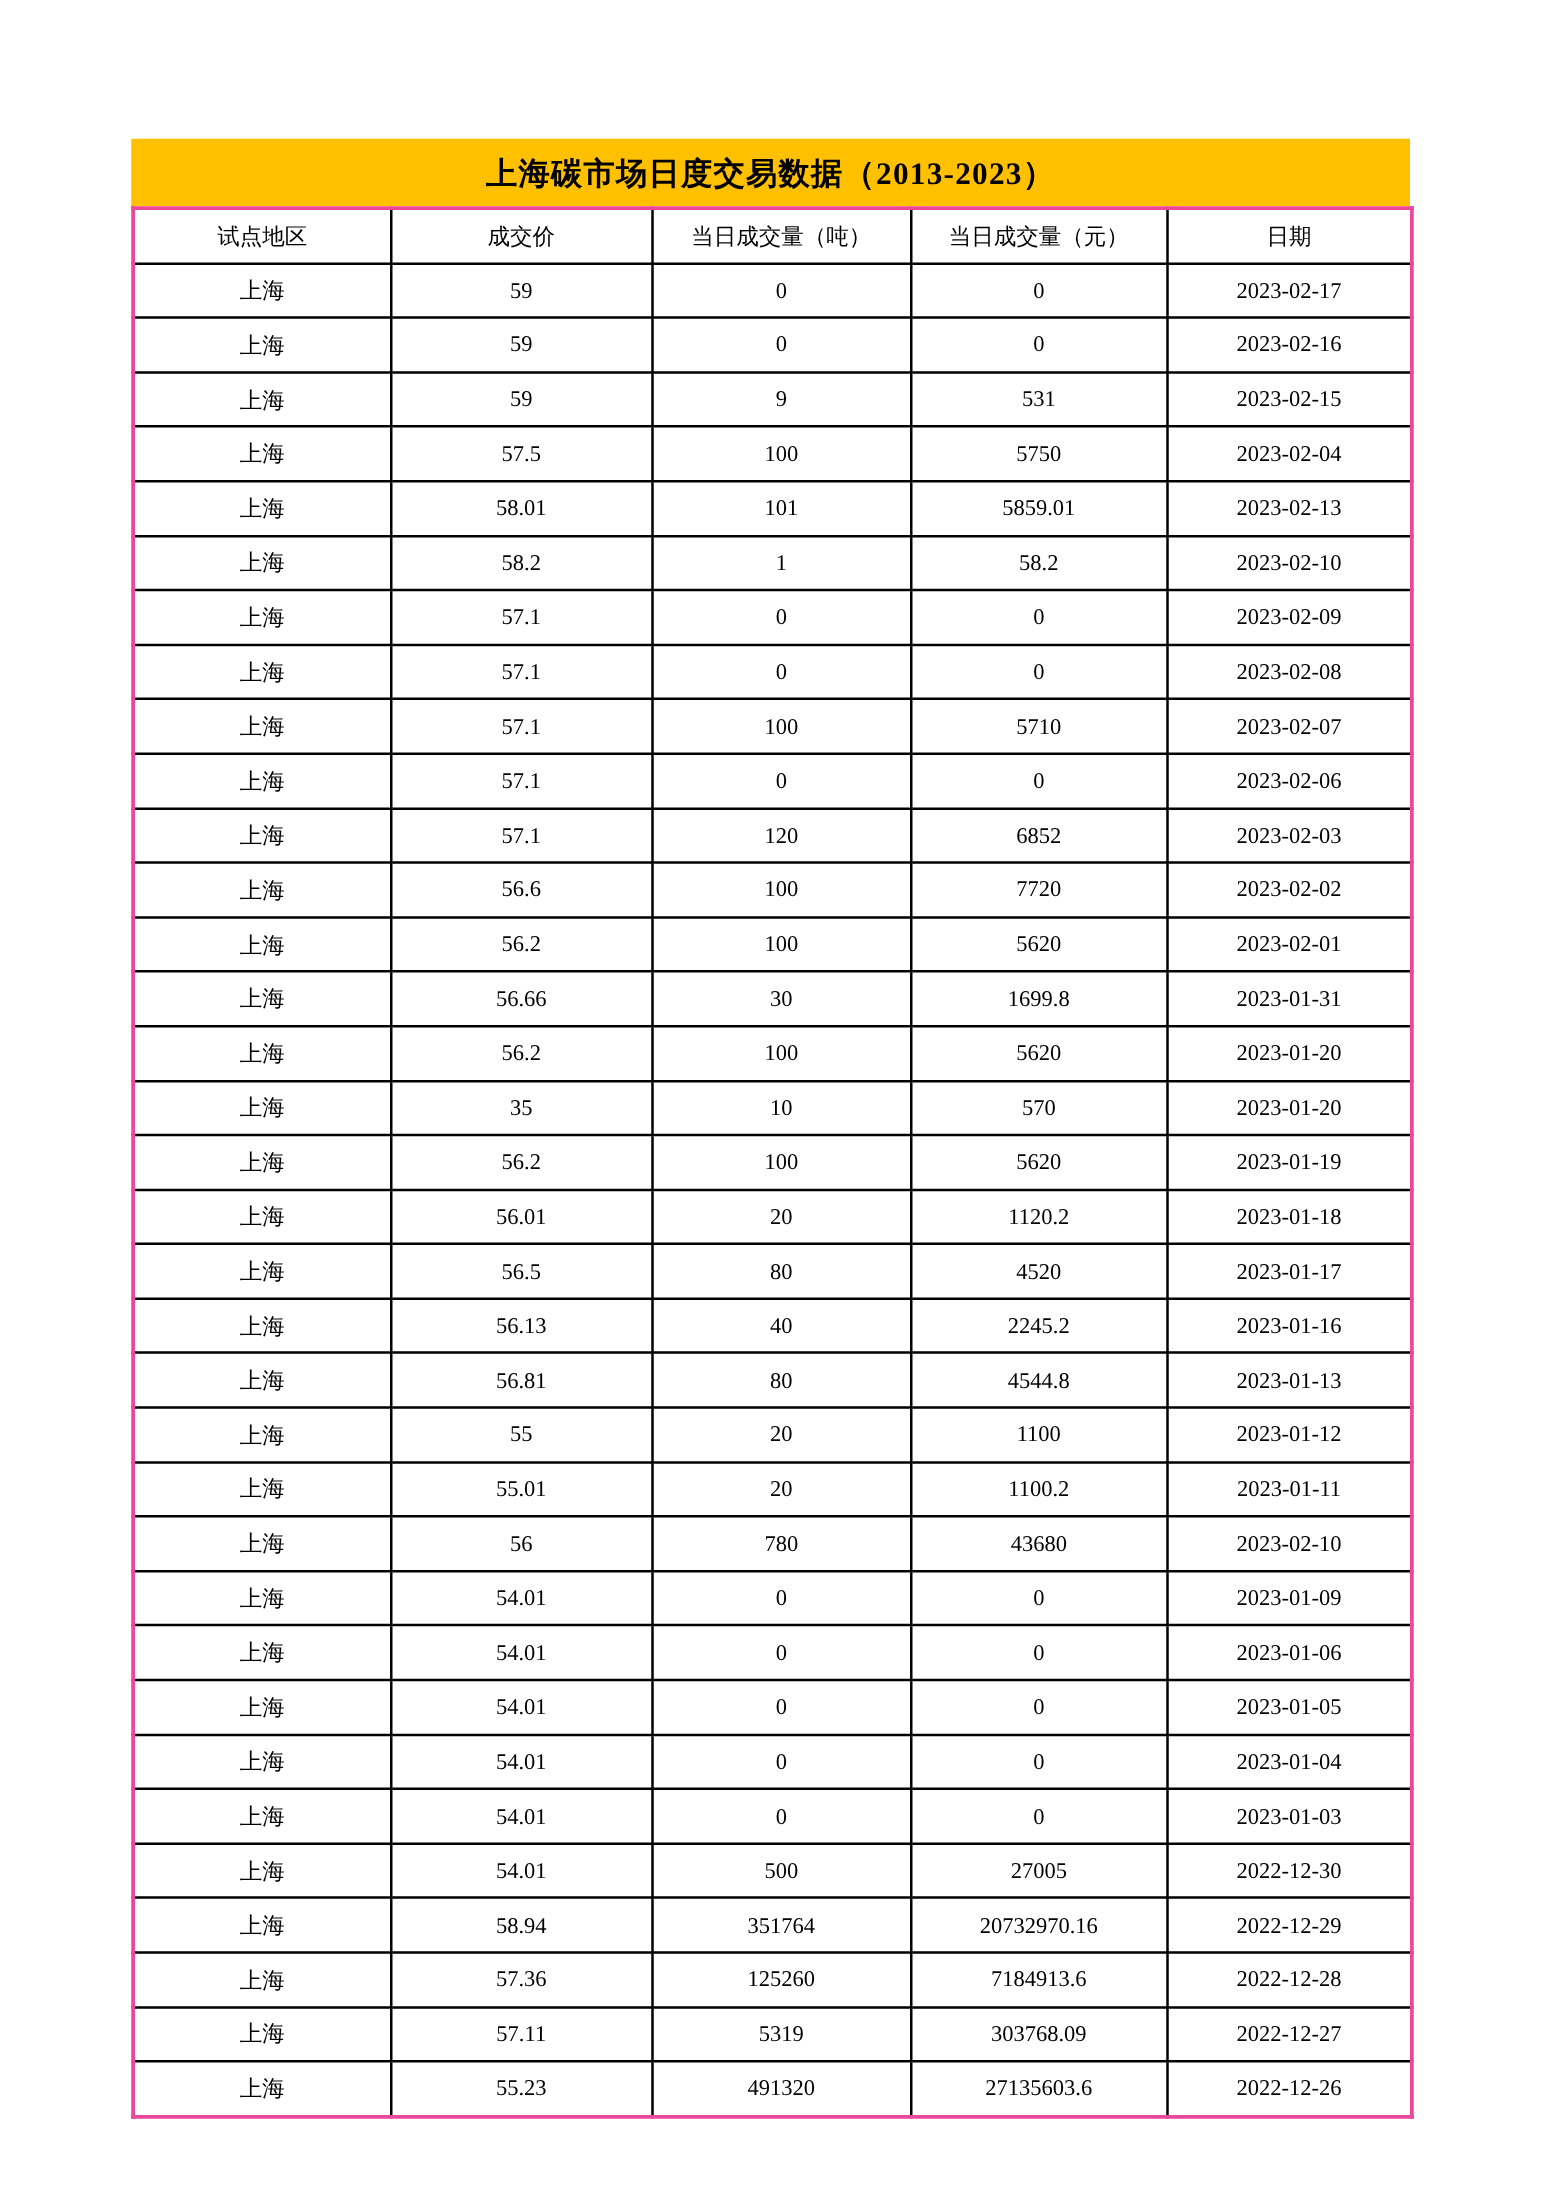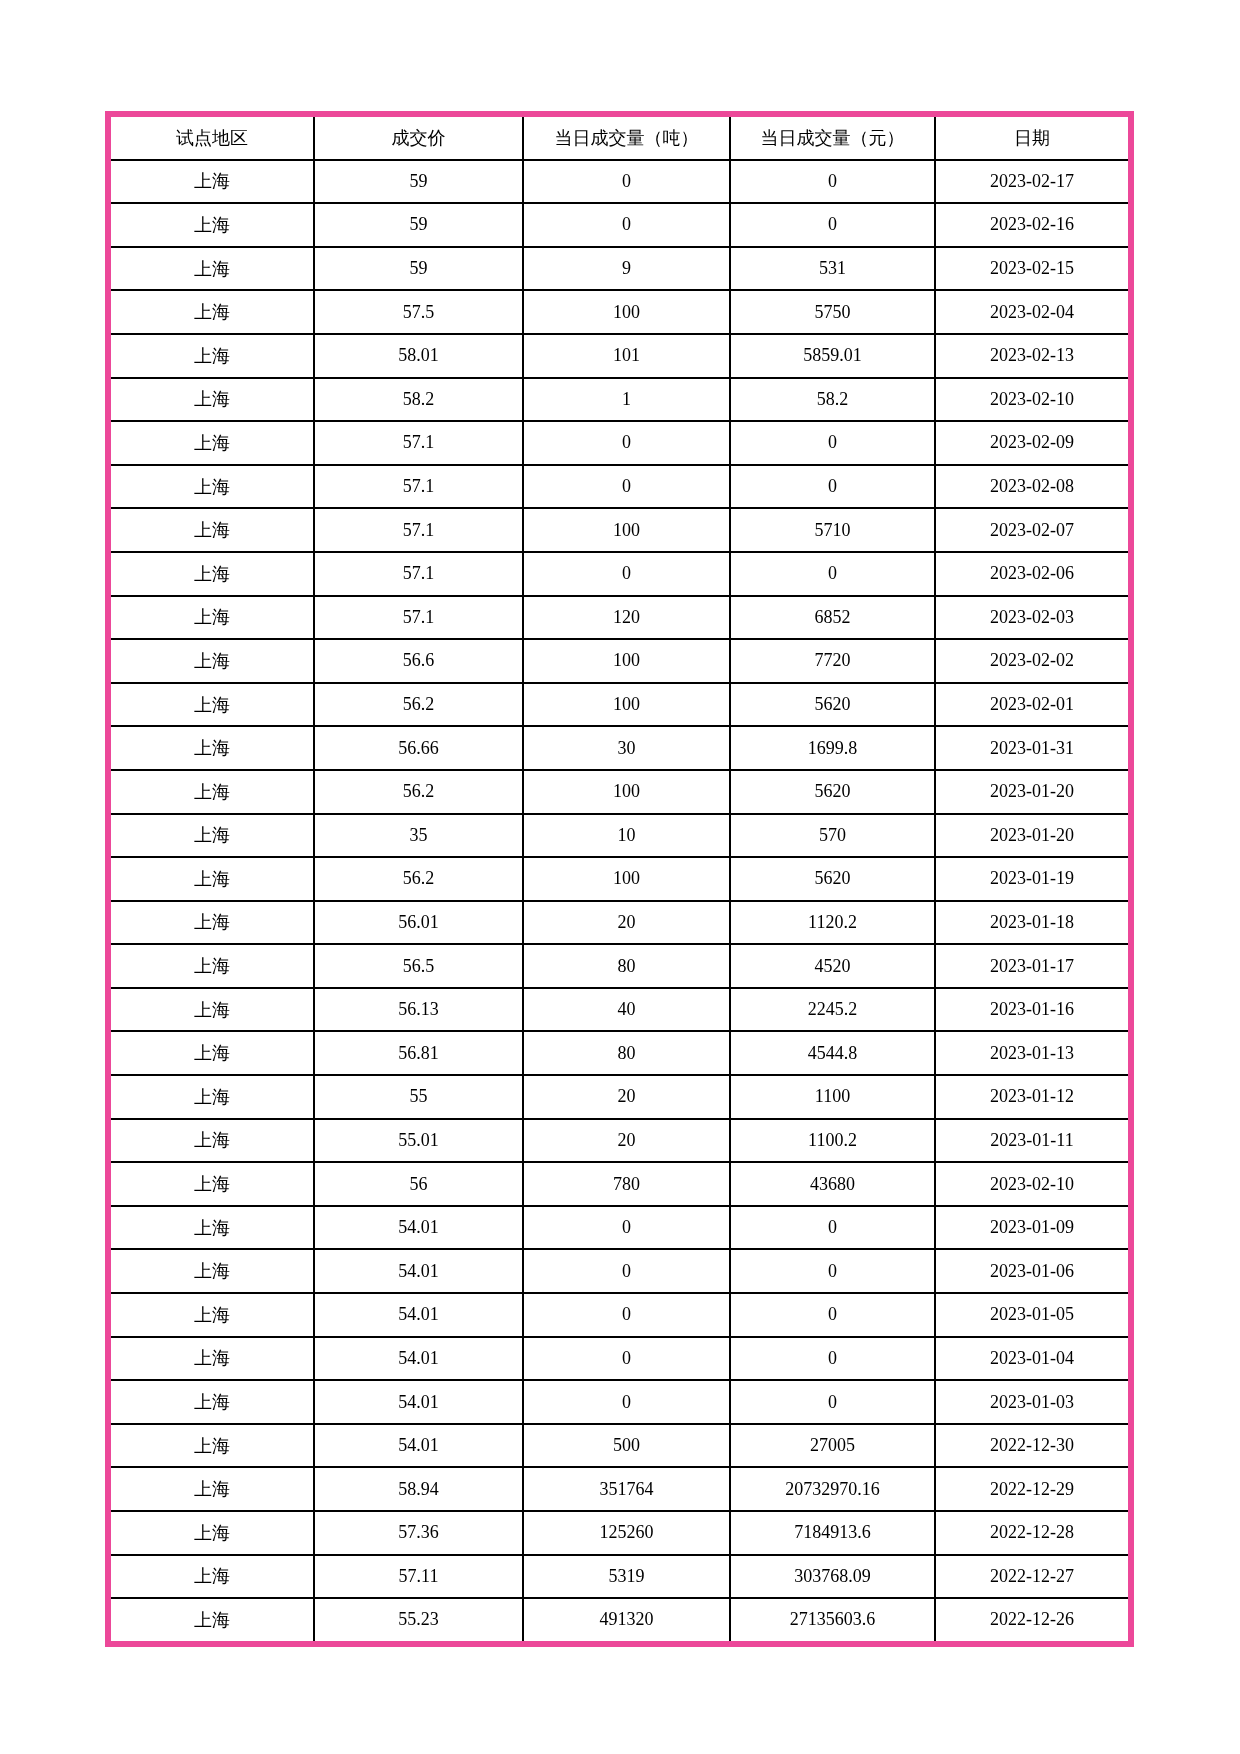--- a/index.html
+++ b/index.html
@@ -31,21 +31,21 @@
     justify-content: center;
     font-size: 25px;
     font-weight: bold;
     letter-spacing: 1px;
     box-sizing: border-box;
   }
   table.data-table {
     border-collapse: collapse;
     table-layout: fixed;
     width: 100%;
-    border: 6px solid #ec4899;
+    border: 3px solid #ec4899;
   }
   table.data-table th,
   table.data-table td {
     border: 2px solid #000000;
     height: 41.6px;
     padding: 0 2px;
     text-align: center;
     vertical-align: middle;
     font-size: 18px;
     font-weight: normal;
@@ -55,20 +55,21 @@
   table.data-table thead th {
     font-size: 18px;
   }
 </style>
 </head>
 <body>
 
 <div class="page" style="background: rgb(255, 255, 255);">
   <div class="sheet">
 
+    <div class="title-bar" style="background: rgb(255, 192, 0);">上海碳市场日度交易数据（2013-2023）</div>
 
     <table class="data-table">
       <colgroup>
         <col style="width:206px">
         <col style="width:209px">
         <col style="width:207px">
         <col style="width:205px">
         <col style="width:196px">
       </colgroup>
       <thead>

